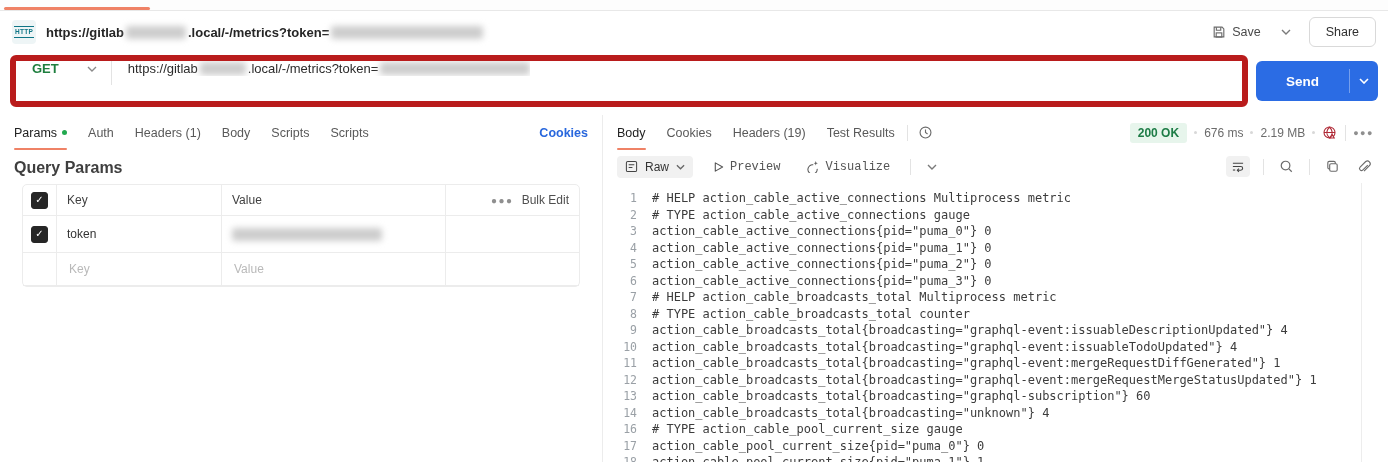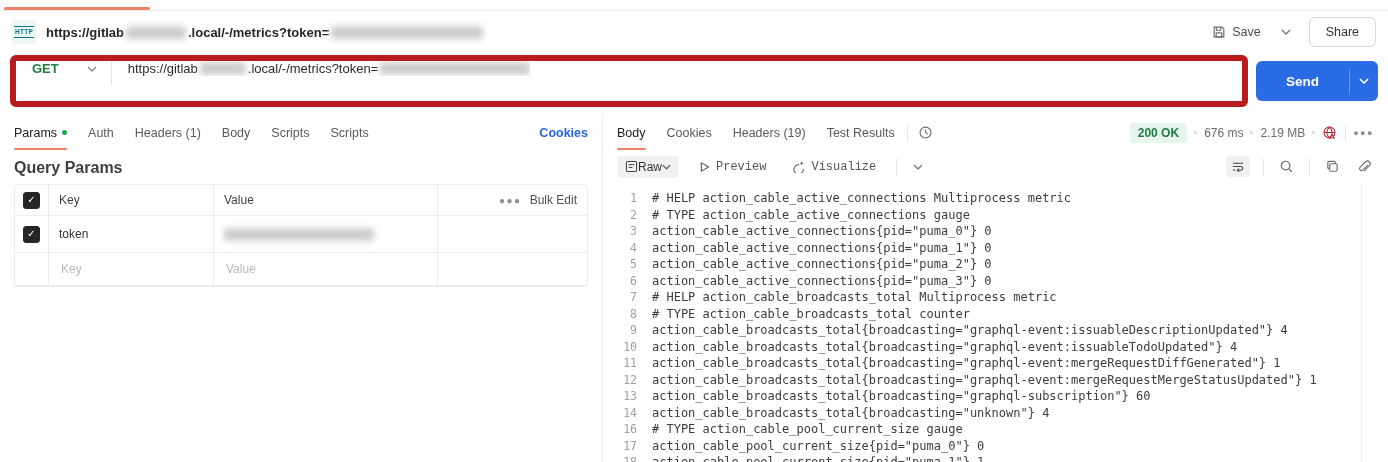--- a/index.html
+++ b/index.html
@@ -48,21 +48,21 @@
   .tabs-row{height:35px;display:flex;align-items:center;padding:0 14px;font-size:12.5px;color:#595959}
   .tabs-wrap{display:flex;height:100%;gap:21px}
   .tab{position:relative;display:flex;align-items:center;gap:5px;cursor:pointer;white-space:nowrap}
   .tab.active{color:#212121}
   .tab.active::after{content:"";position:absolute;left:0;right:0;bottom:0;height:2.5px;background:var(--accent);border-radius:2px}
   .param-dot{width:5px;height:5px;border-radius:50%;background:#22a94f}
   .cookies-link{margin-left:auto;color:var(--link-blue);font-weight:700;font-size:12.5px;cursor:pointer}
 
   
   .qp-title{padding:9px 14px 7px;font-size:16px;font-weight:700;color:#3f3f3f}
-  .qp-table{margin:0 14px;border:1px solid var(--border);border-radius:5px;font-size:12px}
+  .qp-table{margin:0 22px;border:1px solid var(--border);border-radius:5px;font-size:12px}
   .qp-row{display:flex;align-items:center;border-bottom:1px solid var(--border)}
   .qp-row:last-child{border-bottom:1px solid var(--border)}
   .qp-cell{padding:0 10px;display:flex;align-items:center;height:100%;box-sizing:border-box}
   .c-check{width:34px;justify-content:center;border-right:1px solid var(--border);padding:0}
   .c-key{width:165px;border-right:1px solid var(--border)}
   .c-val{width:224px;border-right:1px solid var(--border)}
   .c-act{flex:1;justify-content:flex-end;gap:8px;color:#555}
   .qp-head{height:30px;color:#3f3f3f}
   .qp-data{height:36px;color:#333}
   .qp-new{height:32px;color:#b9b9b9}
@@ -77,21 +77,21 @@
   
   .resp-right{margin-left:auto;display:flex;align-items:center;gap:7px}
   .status-badge{background:var(--ok-bg);color:var(--ok-green);font-weight:700;font-size:12px;padding:3px 8px;border-radius:3px}
   .meta-text{font-size:12px;color:var(--muted)}
   .sep-dot{width:3px;height:3px;border-radius:50%;background:#d8d8d8}
   .v-div{width:1px;height:16px;background:#e3e3e3}
   .icon-btn{background:none;border:none;padding:2px;display:flex;align-items:center;cursor:pointer}
 
   
   .resp-toolbar{height:33px;display:flex;align-items:center;padding:0 14px;gap:14px}
-  .raw-pill{display:flex;align-items:center;background:#f1f1f1;border-radius:4px;padding:4px 8px;font-size:12px;color:#333;cursor:pointer}
+  .raw-pill{display:flex;align-items:center;gap:7px;background:#f1f1f1;border-radius:4px;padding:4px 8px;font-size:12px;color:#333;cursor:pointer}
   .mode-btn{display:flex;align-items:center;gap:6px;font-size:12px;color:#555;background:none;border:none;cursor:pointer;font-family:Liberation Mono, monospace}
   .toolbar-right{margin-left:auto;display:flex;align-items:center;gap:13px}
   .wrap-pill{background:#f1f1f1;border-radius:4px;padding:4px 5px;display:flex;align-items:center;cursor:pointer}
 
   
   .code{padding:7px 0 0 8px;font-family:"DejaVu Sans Mono",monospace;font-size:12px;line-height:16.5px;color:#3c3c3c}
   .code-line{display:flex;white-space:pre}
   .ln{width:26px;text-align:right;color:#9aa0a6;margin-right:15px;flex-shrink:0;font-size:11.5px}
   .lc{white-space:pre}
 

